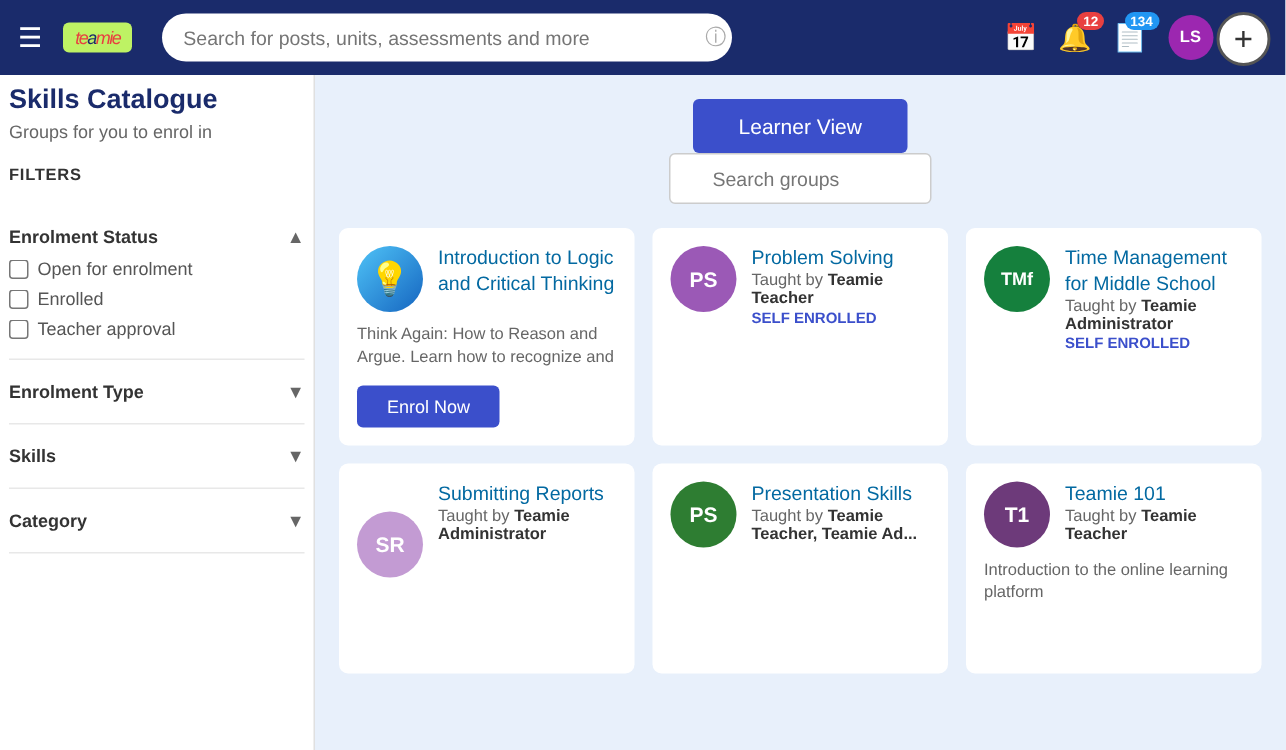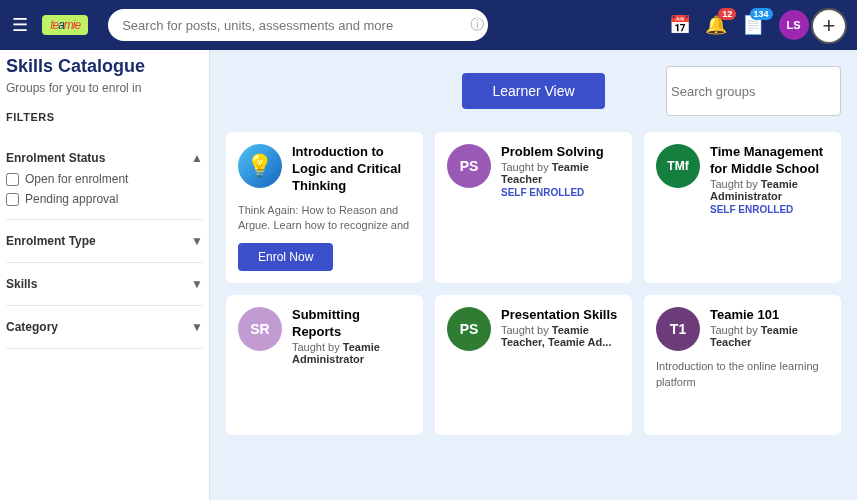--- a/index.html
+++ b/index.html
@@ -144,36 +144,37 @@
       flex: 1;
       background: #e8f0fb;
       padding: 16px;
       overflow-y: auto;
     }
     .content-header {
       display: flex;
       align-items: center;
       justify-content: space-between;
       margin-bottom: 16px;
+      flex-direction: column;
     }
     .learner-view-btn {
       background: #3b4fcb;
       color: white;
       border: none;
       border-radius: 4px;
       padding: 10px 30px;
       font-size: 14px;
       cursor: pointer;
       font-weight: 500;
     }
     .search-groups-input {
-      height: 50px;
+      height: 34px;
       border: 1px solid #ccc;
       border-radius: 4px;
-      padding: 0 4px;
+      padding: 0 28px;
       font-size: 13px;
       width: 175px;
       background: white;
       outline: none;
       color: #15803d;
     }
 
     
     .cards-grid {
       display: grid;
@@ -203,22 +204,22 @@
     .card-avatar-img {
       width: 44px; height: 44px;
       border-radius: 50%;
       background: linear-gradient(135deg, #4fc3f7, #1565c0);
       display: flex; align-items: center; justify-content: center;
       font-size: 22px;
       flex-shrink: 0;
     }
     .card-title {
       font-size: 13px;
-      font-weight: bold;
-      color: #000000;
+      font-weight: normal;
+      color: #0369a1;
       line-height: 1.3;
     }
     .card-meta {
       font-size: 11px;
       color: #666;
       margin-bottom: 2px;
     }
     .card-meta strong { color: #333; }
     .enrolled-badge {
       font-size: 10px;
@@ -286,21 +287,25 @@
       <div class="filter-header">
         <span>Enrolment Status</span>
         <span class="filter-chevron">▲</span>
       </div>
       <div class="filter-option">
         <input type="checkbox" style="">
         <span>Open for enrolment</span>
       </div>
       <div class="filter-option">
         <input type="checkbox" style="">
-        <span>Pending approval</span>
+        <span>Enrolled</span>
+      </div>
+      <div class="filter-option">
+        <input type="checkbox" style="">
+        <span>Teacher approval</span>
       </div>
     </div>
 
     <div class="filter-group">
       <div class="filter-header">
         <span>Enrolment Type</span>
         <span class="filter-chevron">▼</span>
       </div>
     </div>
 
@@ -356,21 +361,21 @@
           <div>
             <div class="card-title">Time Management for Middle School</div>
             <div class="card-meta">Taught by <strong>Teamie Administrator</strong></div>
             <div class="enrolled-badge">SELF ENROLLED</div>
           </div>
         </div>
       </div>
 
       <div class="card">
         <div class="card-top">
-          <div class="card-avatar" style="background:#c39bd3;">SR</div>
+          <div class="card-avatar" style="background:#c39bd3;margin-top:20px;">SR</div>
           <div>
             <div class="card-title">Submitting Reports</div>
             <div class="card-meta">Taught by <strong> Teamie Administrator</strong></div>
           </div>
         </div>
       </div>
 
       <div class="card">
         <div class="card-top">
           <div class="card-avatar" style="background:#2e7d32;">PS</div>

